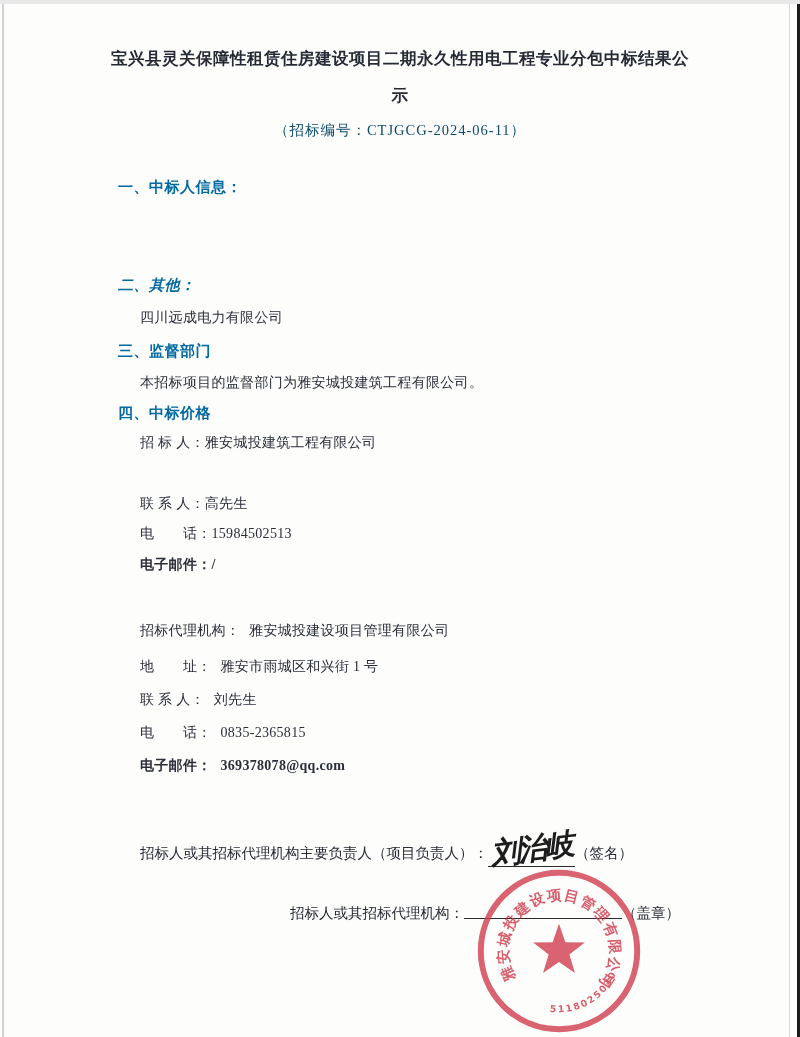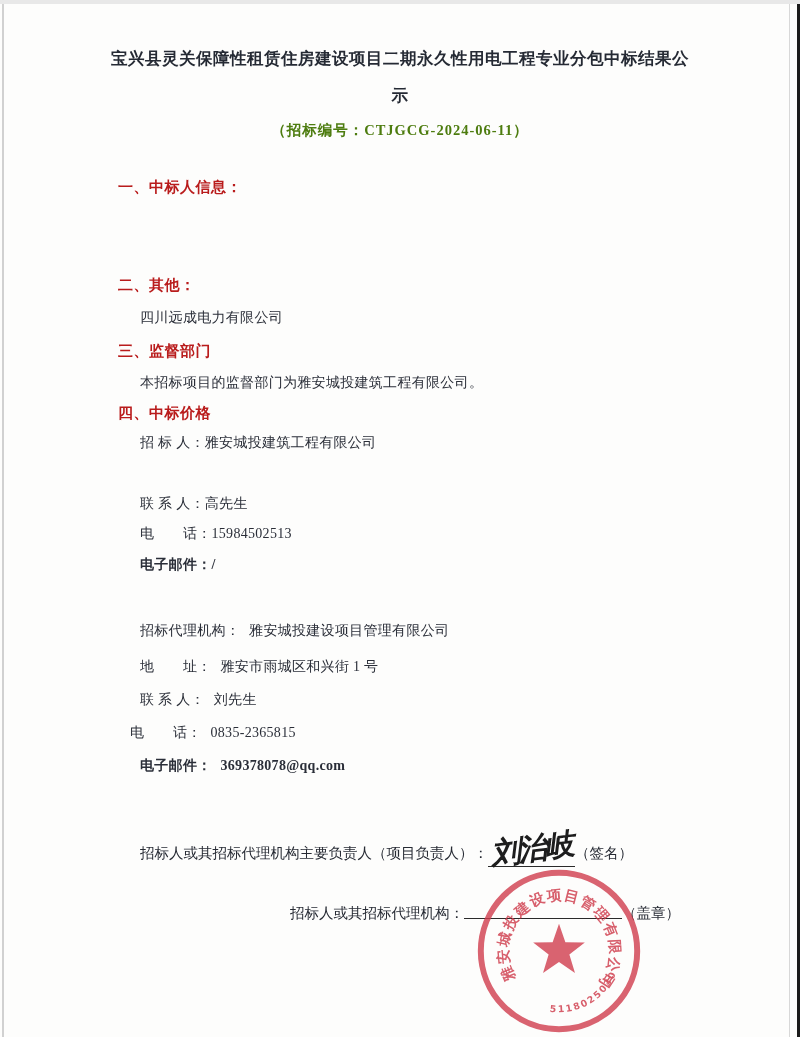--- a/index.html
+++ b/index.html
@@ -16,23 +16,23 @@
   }
   
   .edge-left  { position:absolute; left:2px; top:0; width:2px; height:100%; background:#c6c6c6; opacity:.8; }
   .edge-right-soft { position:absolute; left:789px; top:0; width:1px; height:100%; background:#d8d8d8; }
   .edge-right-dark { position:absolute; right:0; top:0; width:3px; height:100%; background:#1b1b1b; }
 
   .abs { position: absolute; white-space: nowrap; }
   .center { left:0; width:800px; text-align:center; }
 
   .title { font-size: 16.5px; font-weight: 700; color: #252a34; letter-spacing: .5px; }
-  .tender-no { font-size: 14.5px; font-weight: 700; color: #4d7c0f; letter-spacing: 1px; }
+  .tender-no { font-size: 14.5px; font-weight: 400; color: #0c4a6e; letter-spacing: 1px; }
 
-  .h { font-size: 15px; font-weight: 700; color: #b91c1c; letter-spacing: .5px; }
+  .h { font-size: 15px; font-weight: 700; color: #0369a1; letter-spacing: .5px; }
   .t { font-size: 14px; color: #2a2e38; letter-spacing: .3px; }
   .gap-price { margin-left: 58px; }
   .row2 .value { margin-left: 9px; }
 
   .signoff { font-size: 14.5px; color: #262a33; }
 
   .sig-underline {
     display: inline-block;
     border-bottom: 1.6px solid #2a2a2a;
     padding: 0 3px;
@@ -71,21 +71,21 @@
   <div class="edge-left"></div>
   <div class="edge-right-soft"></div>
   <div class="edge-right-dark"></div>
 
   <div class="abs center title" style="top:44px;">宝兴县灵关保障性租赁住房建设项目二期永久性用电工程专业分包中标结果公</div>
   <div class="abs center title" style="top:81px;">示</div>
   <div class="abs center tender-no" style="top:117px;">（招标编号：CTJGCG-2024-06-11）</div>
 
   <div class="abs h" style="left:118px; top:174px;">一、中标人信息：</div>
 
-  <div class="abs h" style="left:118px; top:272px;">二、其他：</div>
+  <div class="abs h" style="left:118px; top:272px;font-style:italic;">二、其他：</div>
   <div class="abs t" style="left:140px; top:305px;">四川远成电力有限公司</div>
 
   <div class="abs h" style="left:118px; top:338px;">三、监督部门</div>
   <div class="abs t" style="left:140px; top:370px;">本招标项目的监督部门为雅安城投建筑工程有限公司。</div>
 
   <div class="abs h" style="left:118px; top:400px;">四、中标价格</div>
 
   <div class="abs t" style="left:140px; top:430px;">
     <span>招 标 人：</span><span>雅安城投建筑工程有限公司</span>
   </div>
@@ -101,21 +101,21 @@
 
   <div class="abs t row2" style="left:140px; top:618px;text-align:center;">
     <span>招标代理机构：</span><span class="value">雅安城投建设项目管理有限公司</span>
   </div>
   <div class="abs t row2" style="left:140px; top:654px;">
     <span>地　　址：</span><span class="value">雅安市雨城区和兴街 1 号</span>
   </div>
   <div class="abs t row2" style="left:140px; top:687px;">
     <span>联 系 人：</span><span class="value">刘先生</span>
   </div>
-  <div class="abs t row2" style="left:130px; top:720px;text-align:right;">
+  <div class="abs t row2" style="left:140px; top:720px;text-align:right;">
     <span>电　　话：</span><span class="value">0835-2365815</span>
   </div>
   <div class="abs t row2" style="left:140px; top:753px; font-weight:700;">
     <span>电子邮件：</span><span class="value">369378078@qq.com</span>
   </div>
 
   <div class="abs signoff" style="left:140px; top:838px; z-index:2;">
     <span>招标人或其招标代理机构主要负责人（项目负责人）：</span><span class="sig-underline"><span class="sig-name">刘治岐</span></span><span>（签名）</span>
   </div>
 

